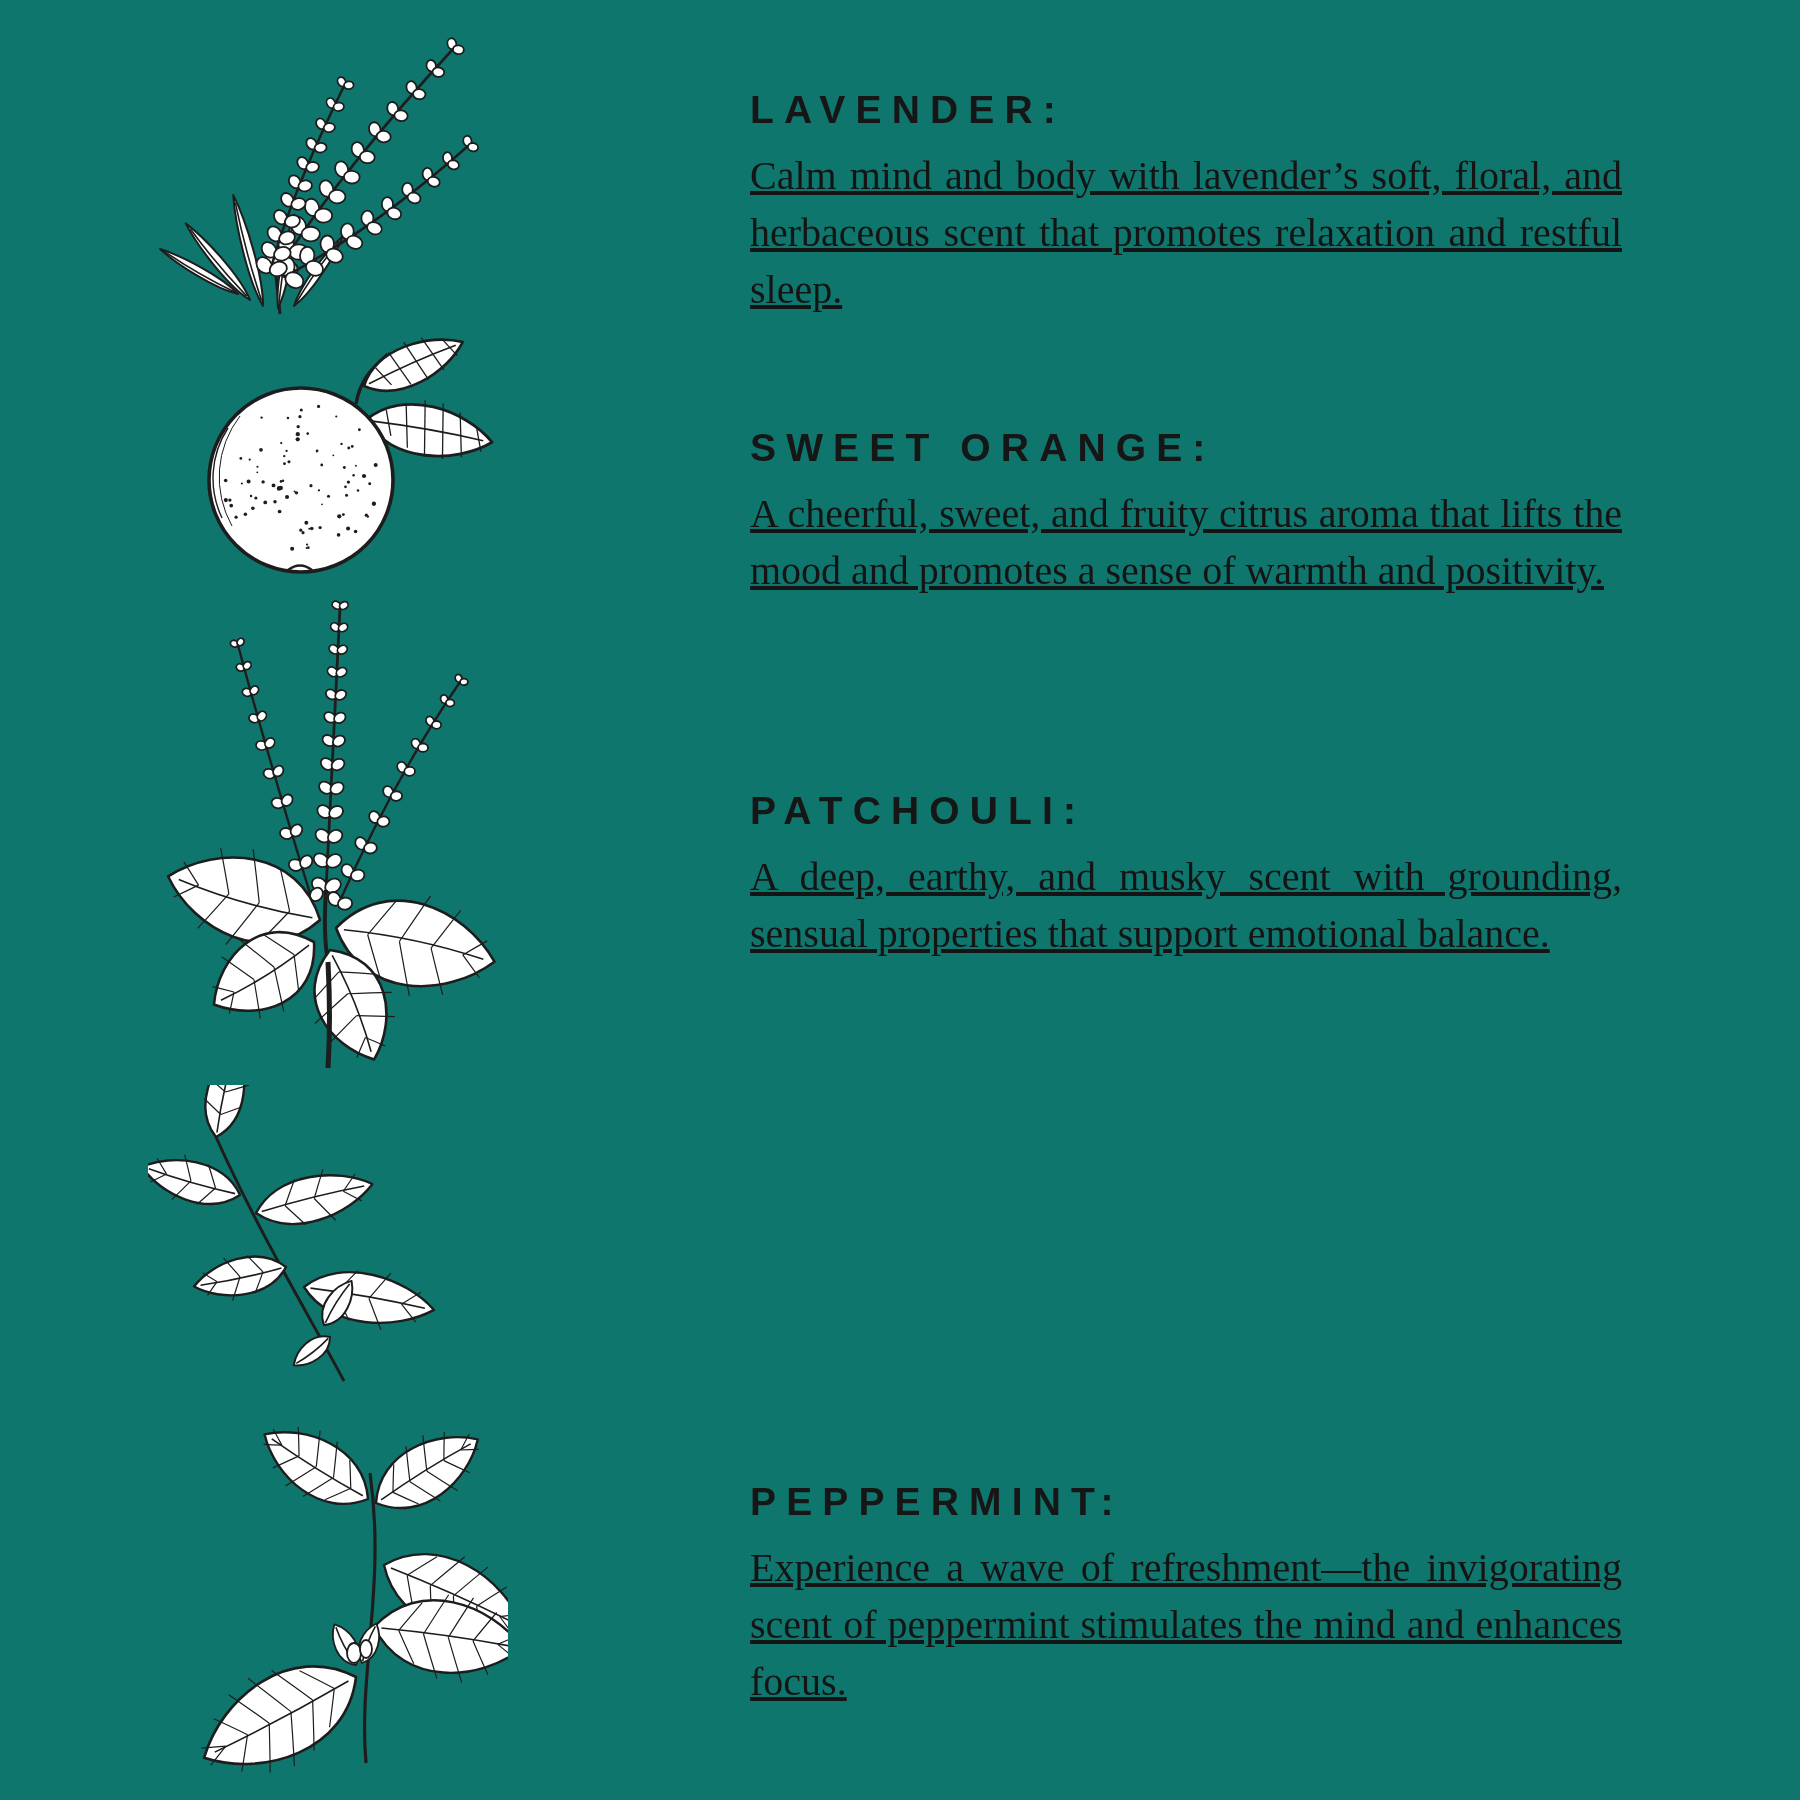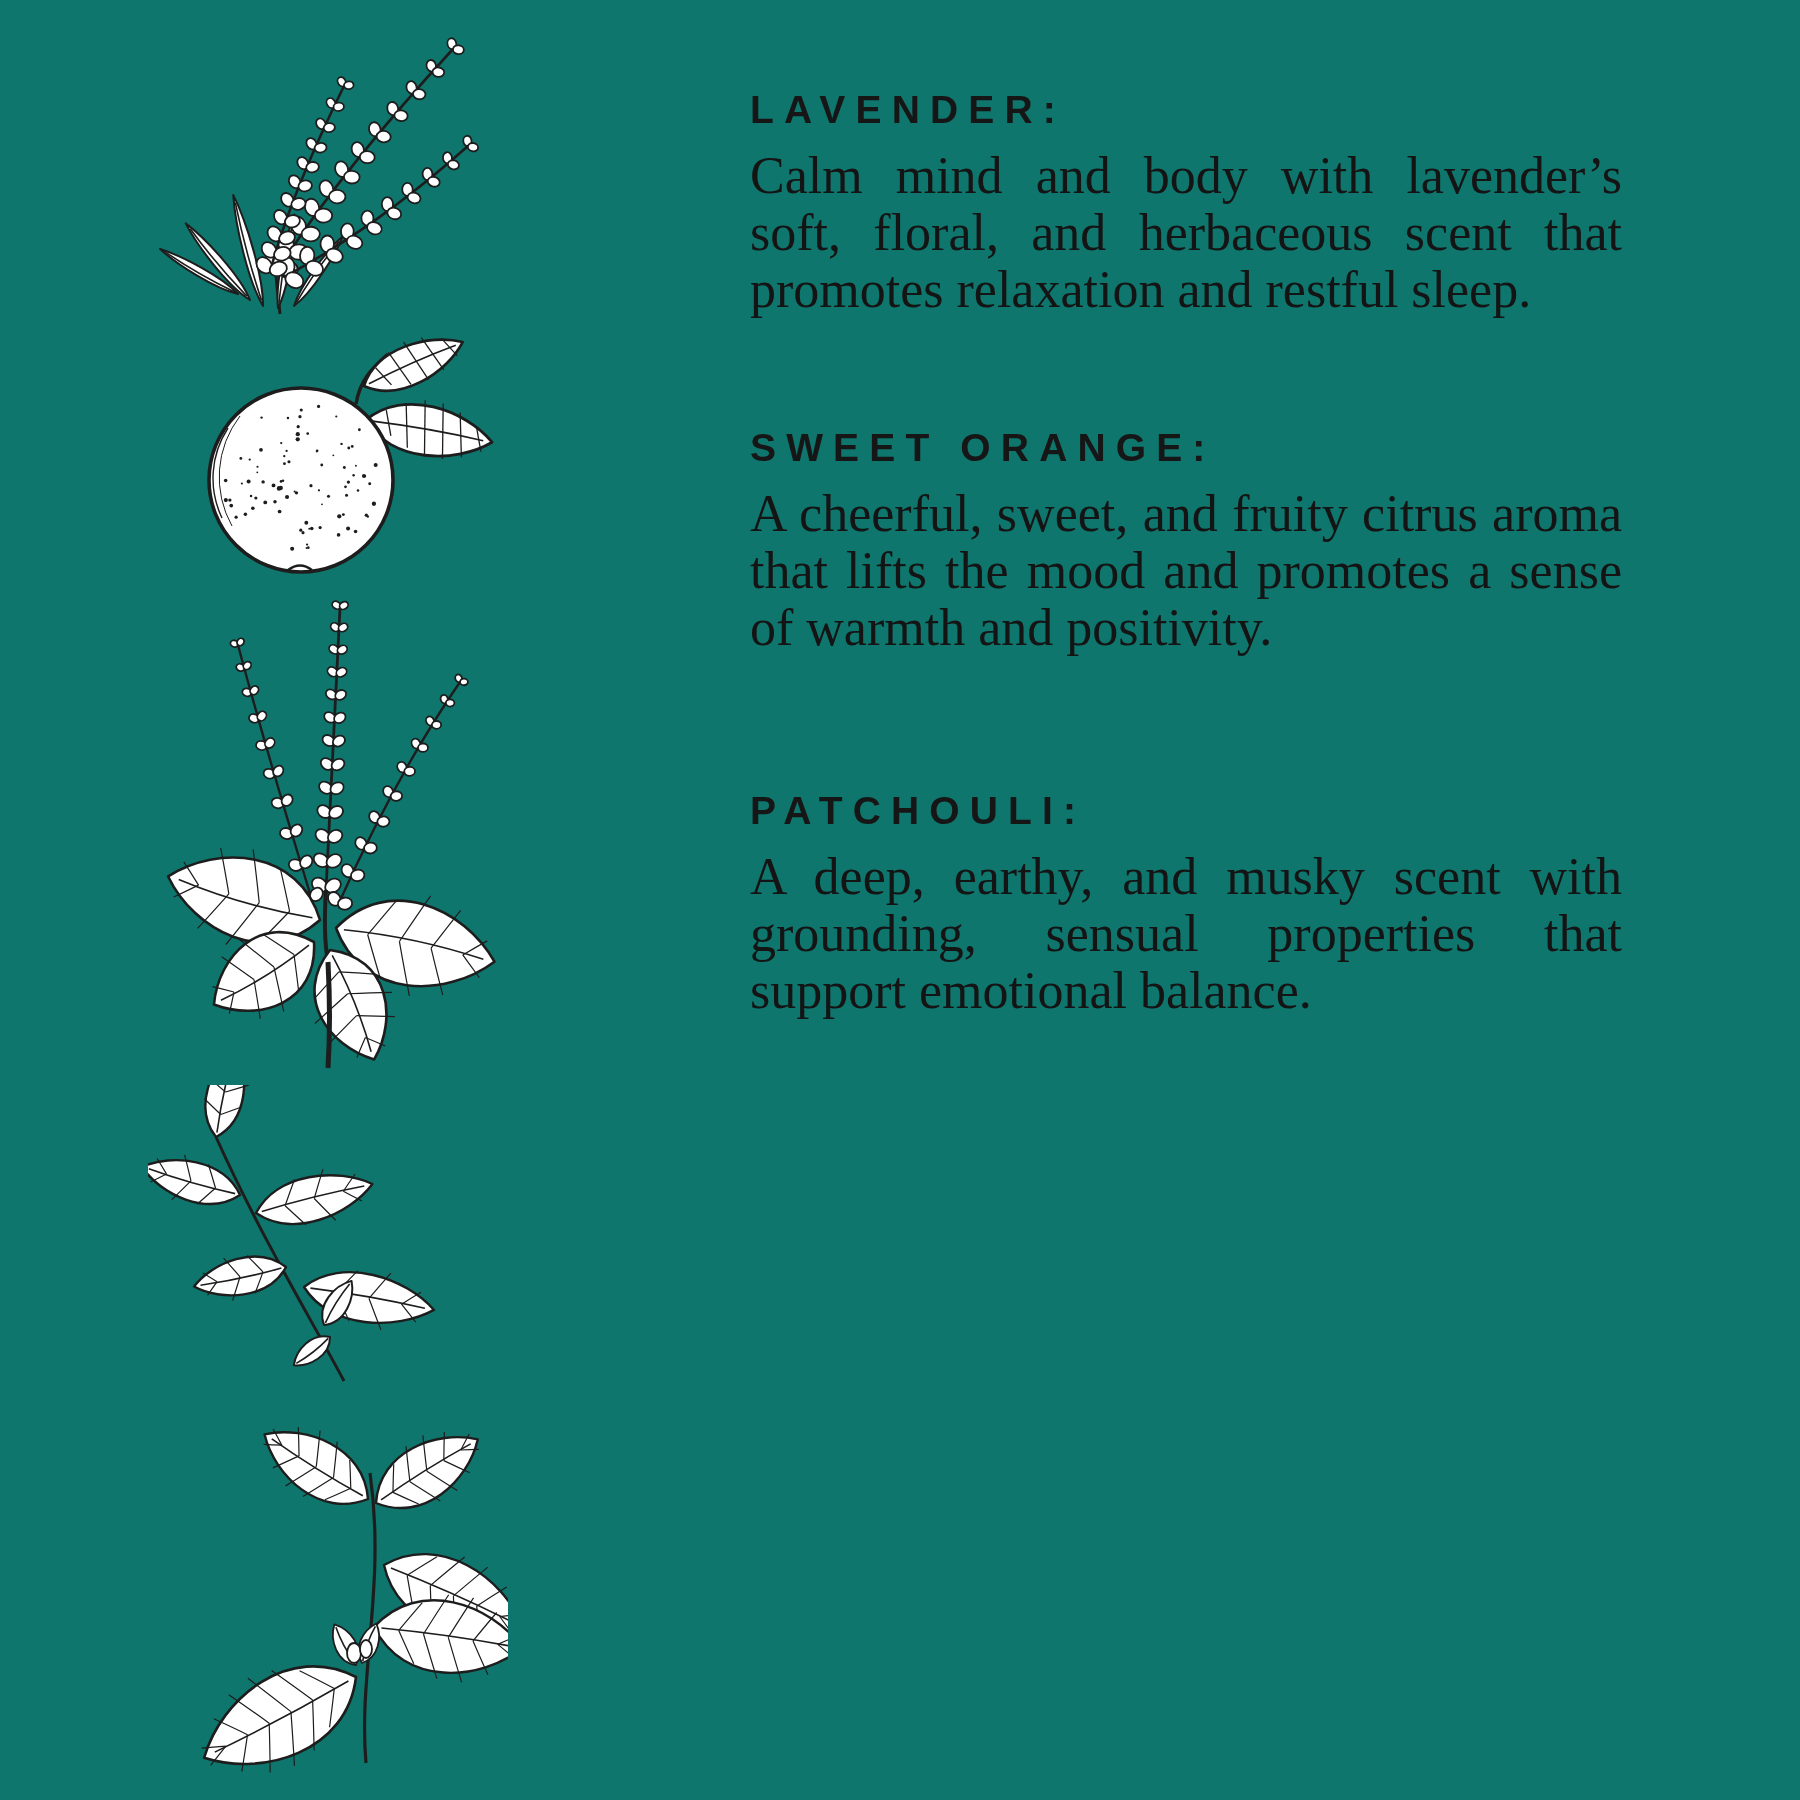--- a/index.html
+++ b/index.html
@@ -19,26 +19,27 @@
     font-family:"Liberation Sans", sans-serif;
     font-size:39px;
     font-weight:700;
     letter-spacing:0.26em;
     color:#161616;
     line-height:48px;
     margin:0 0 13px 0;
   }
   .scent-desc{
     font-family:"Liberation Serif", serif;
-    font-size:52px;
+    font-size:40px;
     line-height:57px;
     color:#141414;
     text-align:justify;
     text-justify:inter-word;
     margin:0;
+    text-decoration:underline;
   }
   .illus{position:absolute;}
   .illus svg{display:block;width:100%;height:100%;}
 </style>
 </head>
 <body>
 
 <div id="canvas">
 
   <div class="illus" style="left:128px;top:14px;width:352px;height:306px">
@@ -795,14 +796,18 @@
     <h2 class="scent-heading">SWEET ORANGE:</h2>
     <p class="scent-desc">A cheerful, sweet, and fruity citrus aroma that lifts the mood and promotes a sense of warmth and positivity.</p>
   </section>
 
   <section class="text-block" style="top:787px">
     <h2 class="scent-heading">PATCHOULI:</h2>
     <p class="scent-desc">A deep, earthy, and musky scent with grounding, sensual properties that support emotional balance.</p>
   </section>
 
 
+  <section class="text-block" style="top:1478px">
+    <h2 class="scent-heading">PEPPERMINT:</h2>
+    <p class="scent-desc">Experience a wave of refreshment—the invigorating scent of peppermint stimulates the mind and enhances focus.</p>
+  </section>
 
 </div>
 
 </body></html>

